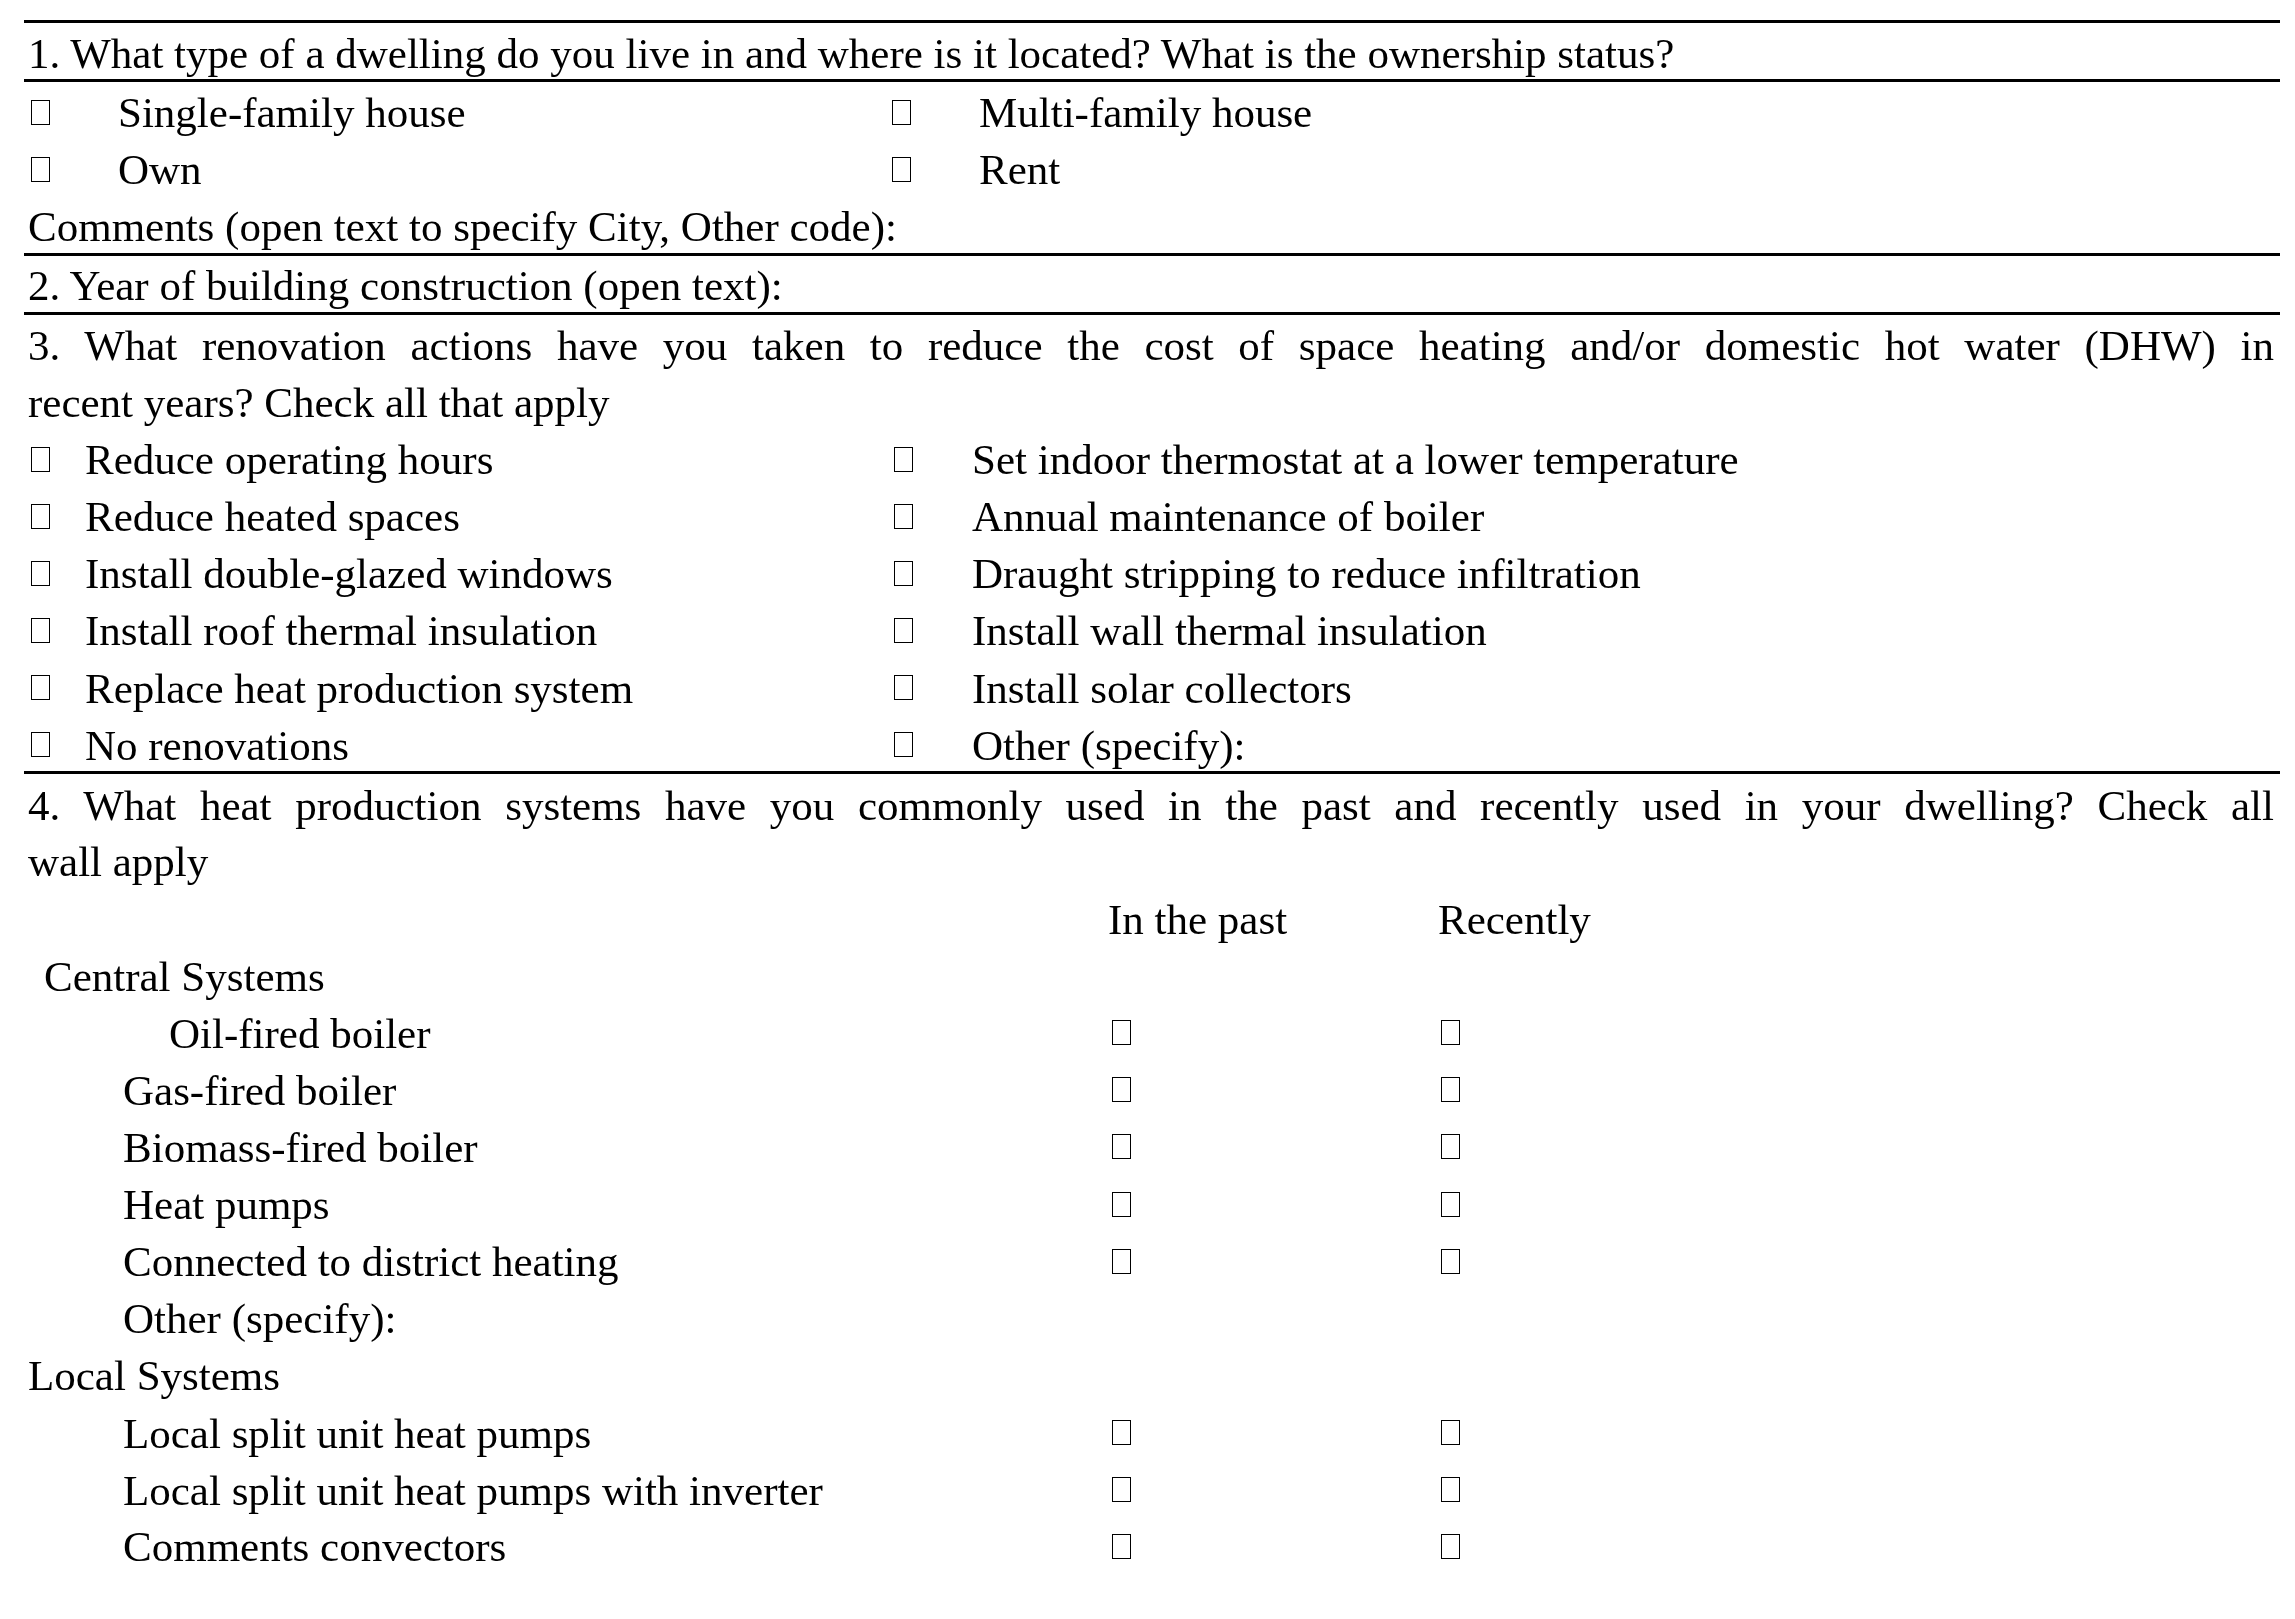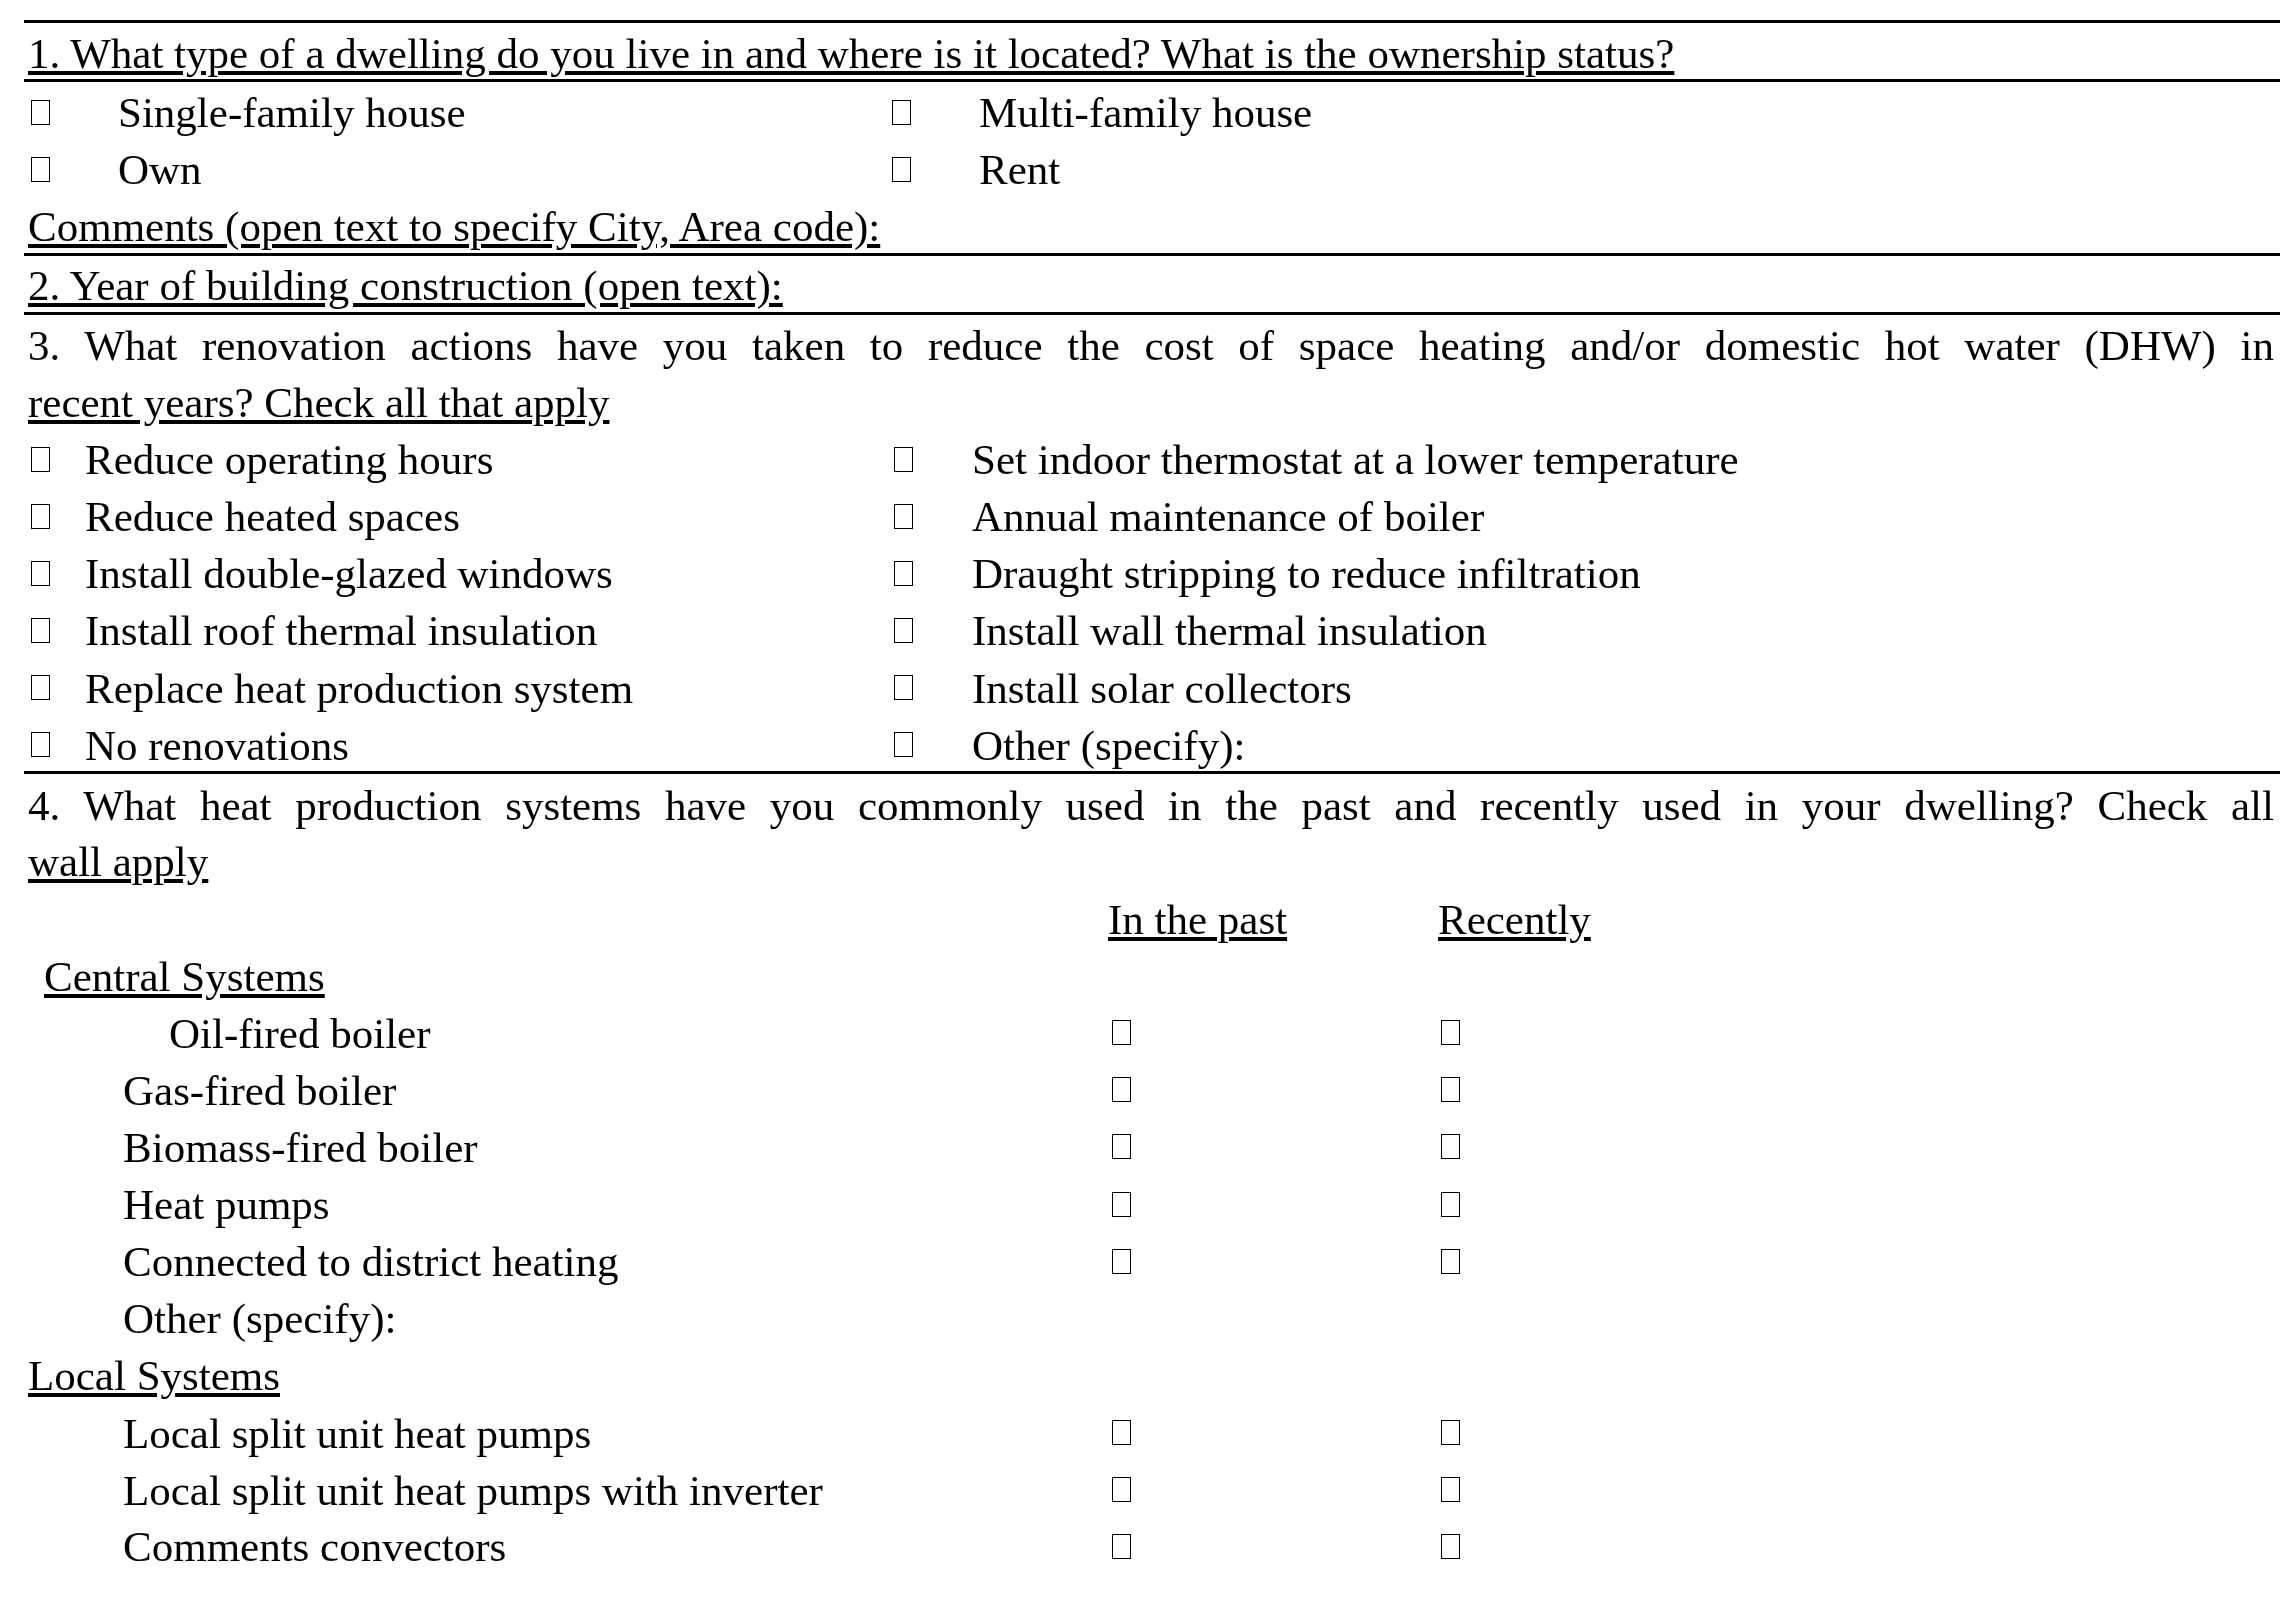--- a/index.html
+++ b/index.html
@@ -5,21 +5,20 @@
   html, body { margin: 0; padding: 0; background: #ffffff; }
   body {
     width: 2295px; height: 1619px; position: relative; overflow: hidden;
     font-family: "Liberation Serif", "DejaVu Serif", serif;
     color: #000000;
   }
   .rule { position: absolute; left: 24.4px; width: 2256px; height: 3px; background: #000; }
   .line {
     position: absolute; font-size: 43px; line-height: 57px; height: 57px;
     white-space: nowrap;
-    text-decoration: underline;
   }
   .justify {
     position: absolute; left: 28px; width: 2246px; font-size: 43px; line-height: 57px;
     text-align: justify; text-align-last: justify; white-space: nowrap;
   }
   .cb {
     position: absolute; width: 19.3px; height: 25.4px; border: 1.5px solid #000; box-sizing: border-box;
     background: #fff; cursor: pointer;
   }
   .cb-label { position: absolute; font-size: 43px; line-height: 57px; white-space: nowrap; }
@@ -34,21 +33,21 @@
 <div class="cb" style="left:30.5px; top:100px;"></div>
 <div class="cb-label" style="left:118px; top:84px;">Single-family house</div>
 <div class="cb" style="left:892px; top:100px;"></div>
 <div class="cb-label" style="left:979px; top:84px;">Multi-family house</div>
 
 <div class="cb" style="left:30.5px; top:157px;"></div>
 <div class="cb-label" style="left:118px; top:141px;">Own</div>
 <div class="cb" style="left:892px; top:157px;"></div>
 <div class="cb-label" style="left:979px; top:141px;">Rent</div>
 
-<div class="line" style="left:28px; top:198px;">Comments (open text to specify City, Area code):</div>
+<div class="line" style="left:28px; top:198px;">Comments (open text to specify City, Other code):</div>
 <div class="rule" style="top:253px;"></div>
 
 <div class="line" style="left:28px; top:257px;">2. Year of building construction (open text):</div>
 <div class="rule" style="top:312px;"></div>
 
 <div class="justify" style="top:317px;">3. What renovation actions have you taken to reduce the cost of space heating and/or domestic hot water (DHW) in</div>
 <div class="line" style="left:28px; top:374px;">recent years? Check all that apply</div>
 
 <div>
   <div class="cb" style="left:30.5px; top:447px;"></div>

